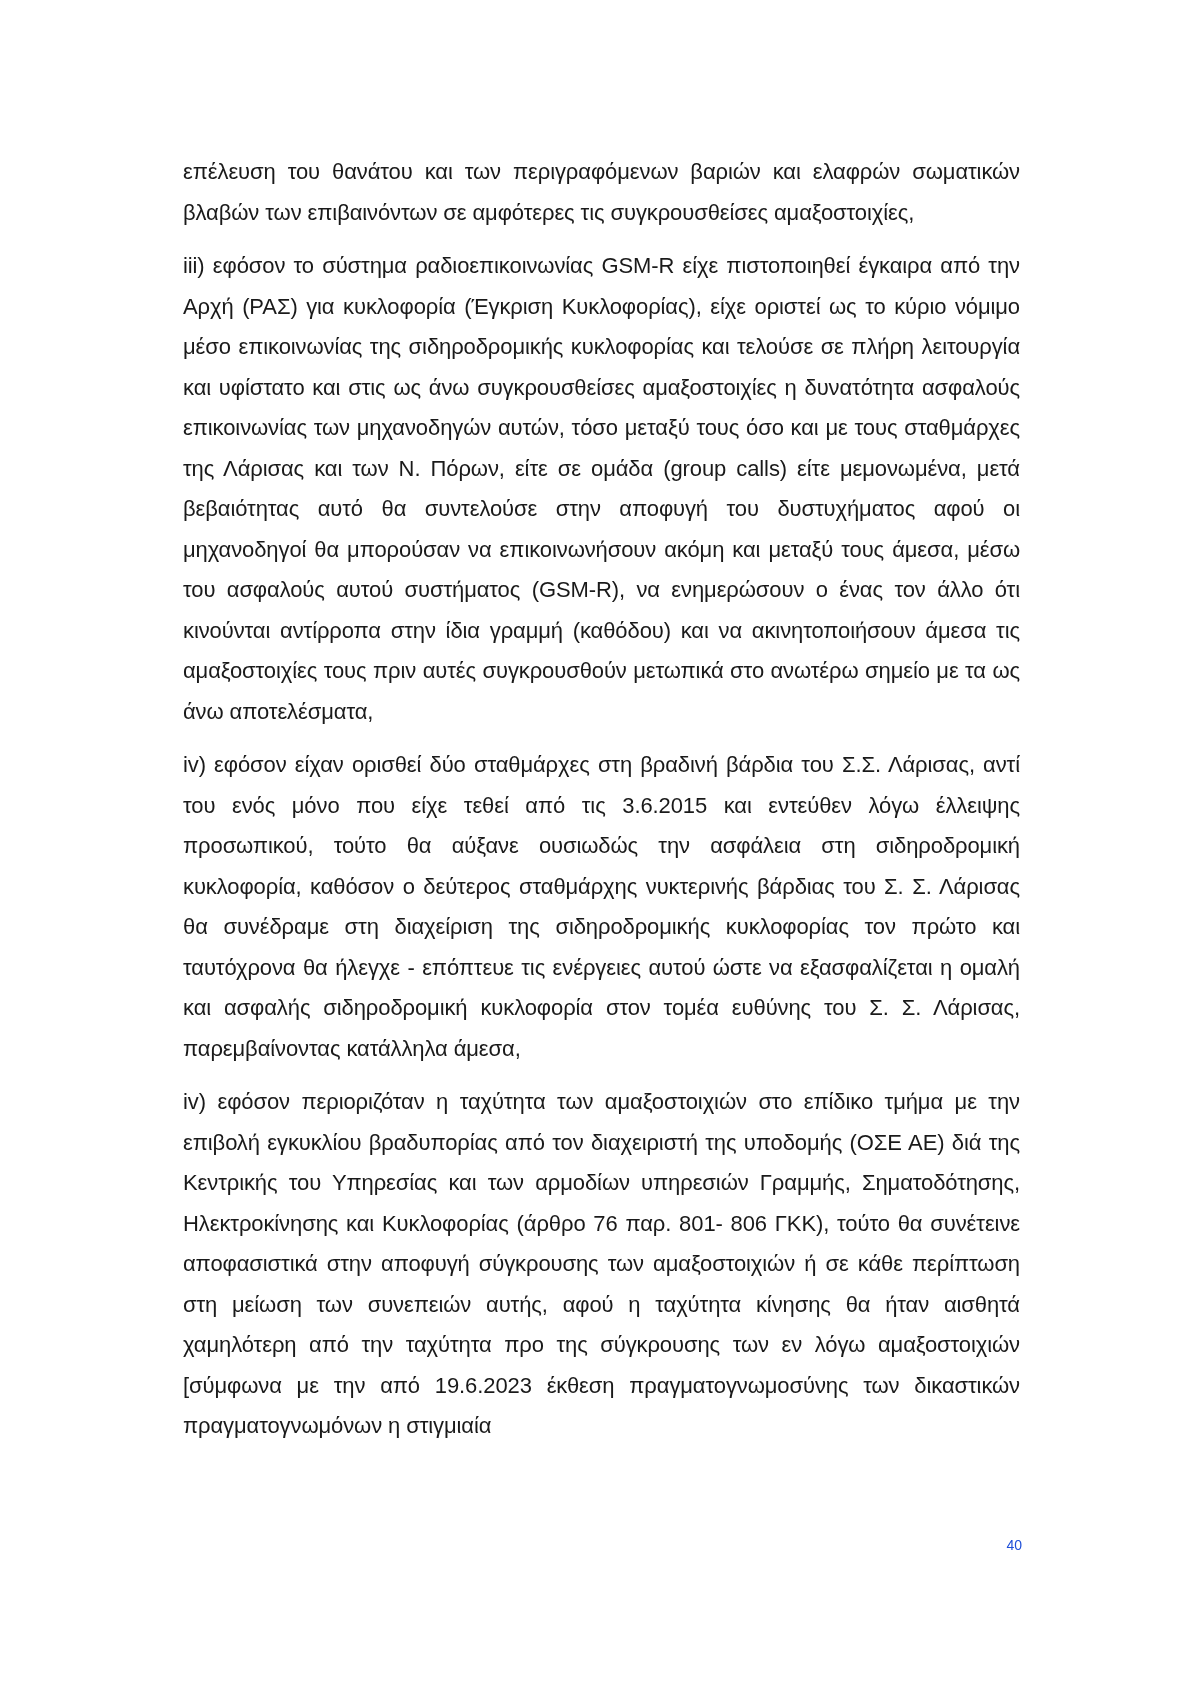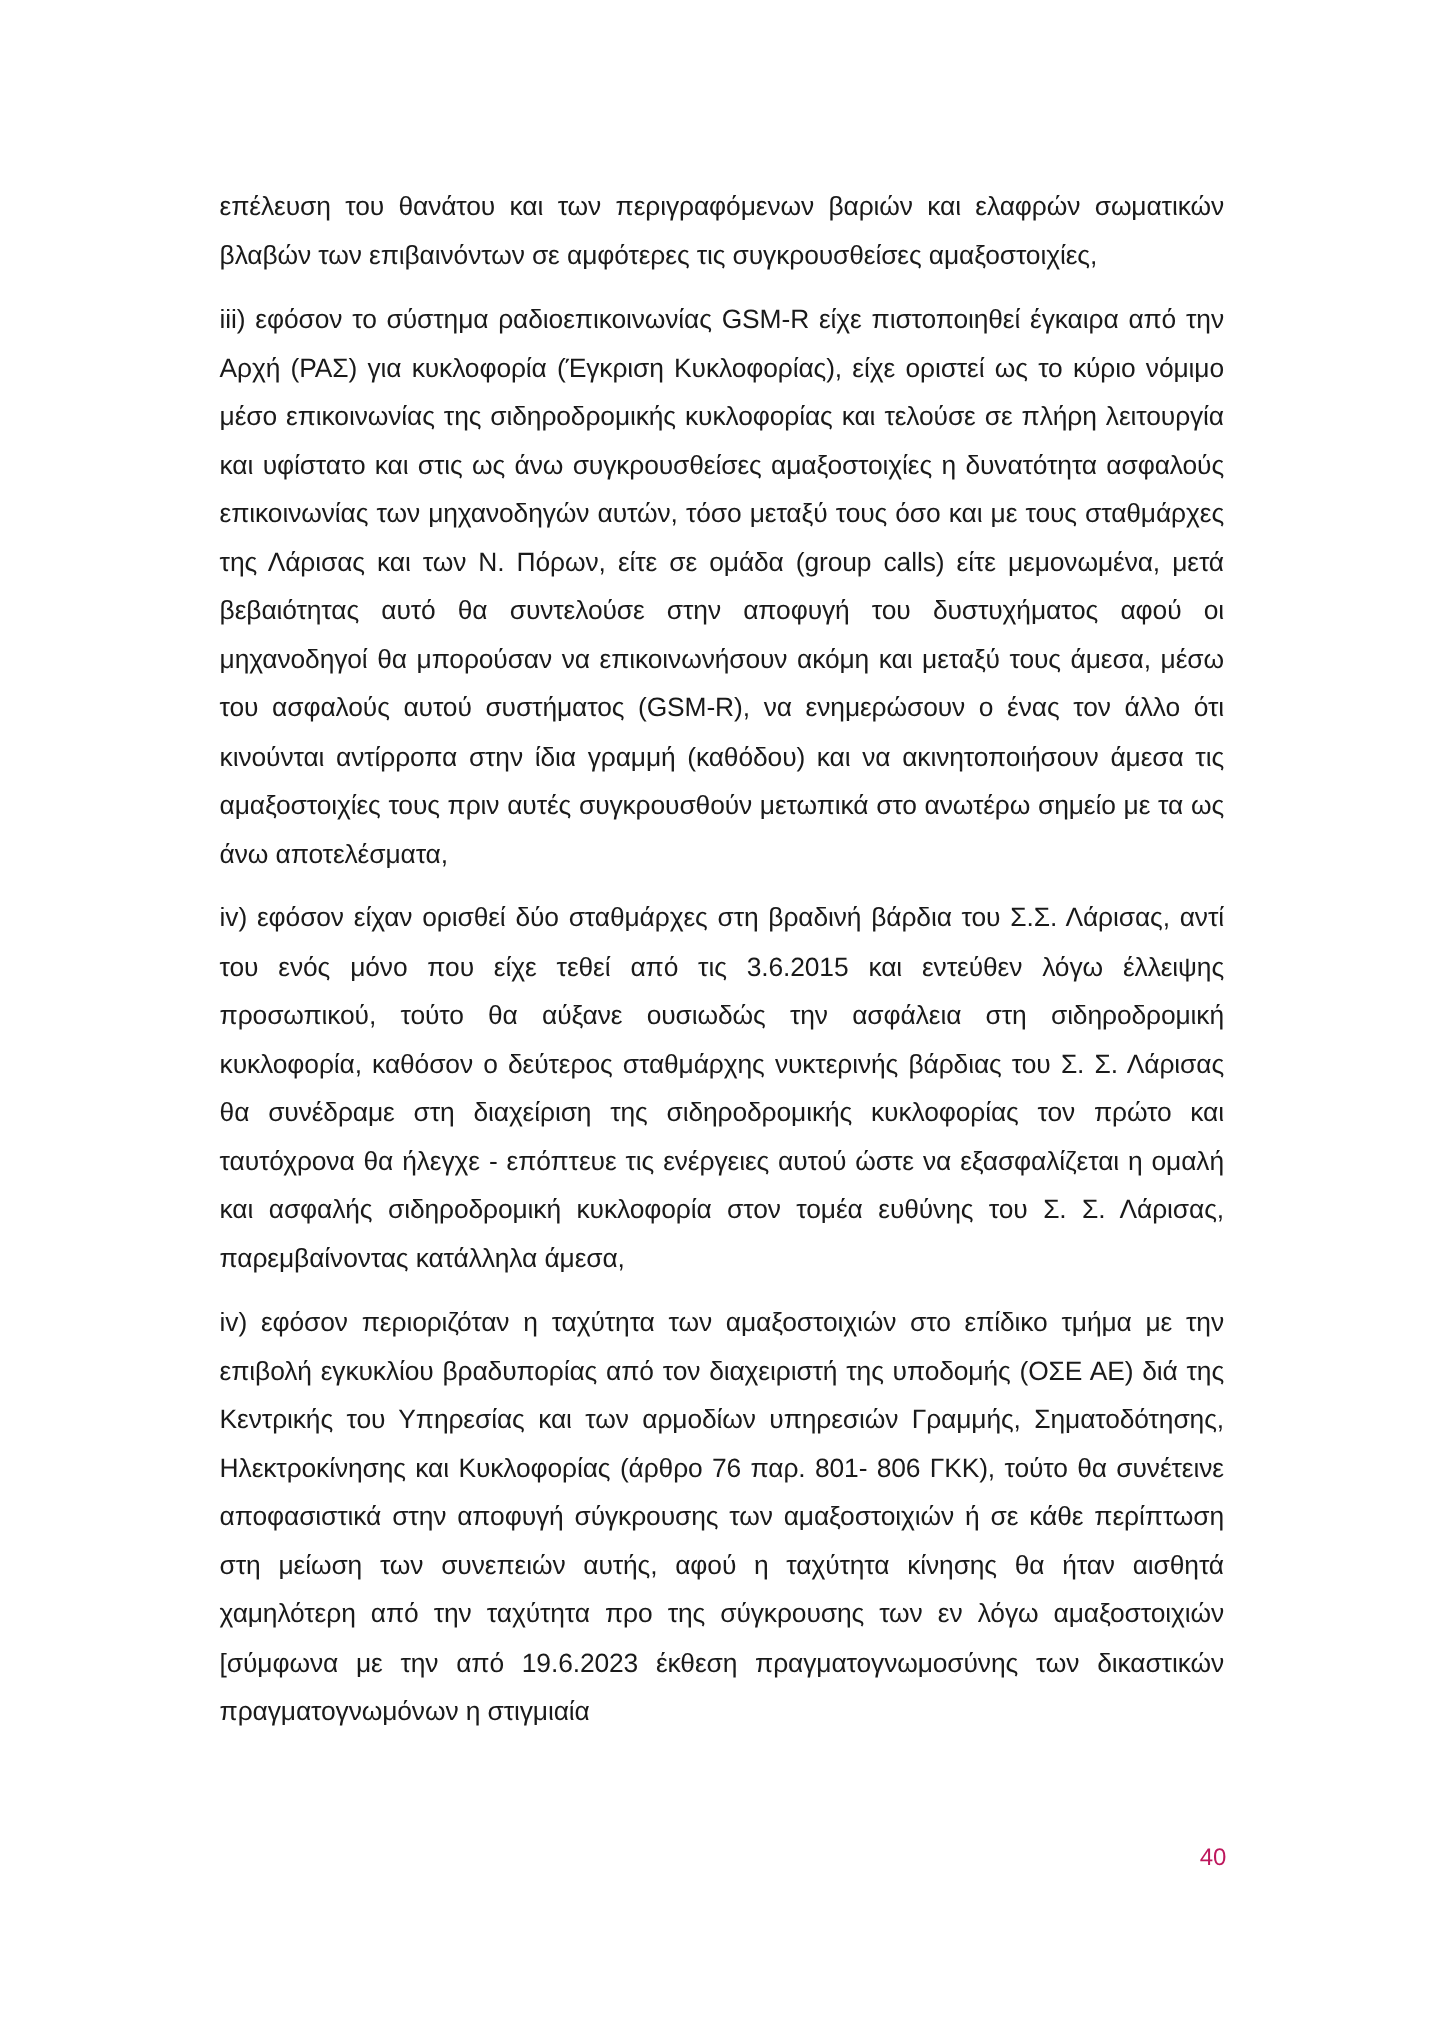--- a/index.html
+++ b/index.html
@@ -34,22 +34,22 @@
       font-size: 22px;
       line-height: 40.5px;
       text-align: justify;
       text-align-last: left;
       letter-spacing: -0.1px;
     }
     .page-number {
       position: absolute;
       right: 178px;
       top: 1537px;
-      font-size: 20px;
-      color: #be185d;
+      font-size: 14px;
+      color: #1d4ed8;
     }
   </style>
 </head>
 <body>
 
 <div class="page">
   <div class="content">
     <p class="para">επέλευση του θανάτου και των περιγραφόμενων βαριών και ελαφρών σωματικών βλαβών των επιβαινόντων σε αμφότερες τις συγκρουσθείσες αμαξοστοιχίες,</p>
     <p class="para">iii) εφόσον το σύστημα ραδιοεπικοινωνίας GSM-R είχε πιστοποιηθεί έγκαιρα από την Αρχή (ΡΑΣ) για κυκλοφορία (Έγκριση Κυκλοφορίας), είχε οριστεί ως το κύριο νόμιμο μέσο επικοινωνίας της σιδηροδρομικής κυκλοφορίας και τελούσε σε πλήρη λειτουργία και υφίστατο και στις ως άνω συγκρουσθείσες αμαξοστοιχίες η δυνατότητα ασφαλούς επικοινωνίας των μηχανοδηγών αυτών, τόσο μεταξύ τους όσο και με τους σταθμάρχες της Λάρισας και των Ν. Πόρων, είτε σε ομάδα (group calls) είτε μεμονωμένα, μετά βεβαιότητας αυτό θα συντελούσε στην αποφυγή του δυστυχήματος αφού οι μηχανοδηγοί θα μπορούσαν να επικοινωνήσουν ακόμη και μεταξύ τους άμεσα, μέσω του ασφαλούς αυτού συστήματος (GSM-R), να ενημερώσουν ο ένας τον άλλο ότι κινούνται αντίρροπα στην ίδια γραμμή (καθόδου) και να ακινητοποιήσουν άμεσα τις αμαξοστοιχίες τους πριν αυτές συγκρουσθούν μετωπικά στο ανωτέρω σημείο με τα ως άνω αποτελέσματα,</p>
     <p class="para">iv) εφόσον είχαν ορισθεί δύο σταθμάρχες στη βραδινή βάρδια του Σ.Σ. Λάρισας, αντί του ενός μόνο που είχε τεθεί από τις 3.6.2015 και εντεύθεν λόγω έλλειψης προσωπικού, τούτο θα αύξανε ουσιωδώς την ασφάλεια στη σιδηροδρομική κυκλοφορία, καθόσον ο δεύτερος σταθμάρχης νυκτερινής βάρδιας του Σ. Σ. Λάρισας θα συνέδραμε στη διαχείριση της σιδηροδρομικής κυκλοφορίας τον πρώτο και ταυτόχρονα θα ήλεγχε - επόπτευε τις ενέργειες αυτού ώστε να εξασφαλίζεται η ομαλή και ασφαλής σιδηροδρομική κυκλοφορία στον τομέα ευθύνης του Σ. Σ. Λάρισας, παρεμβαίνοντας κατάλληλα άμεσα,</p>

